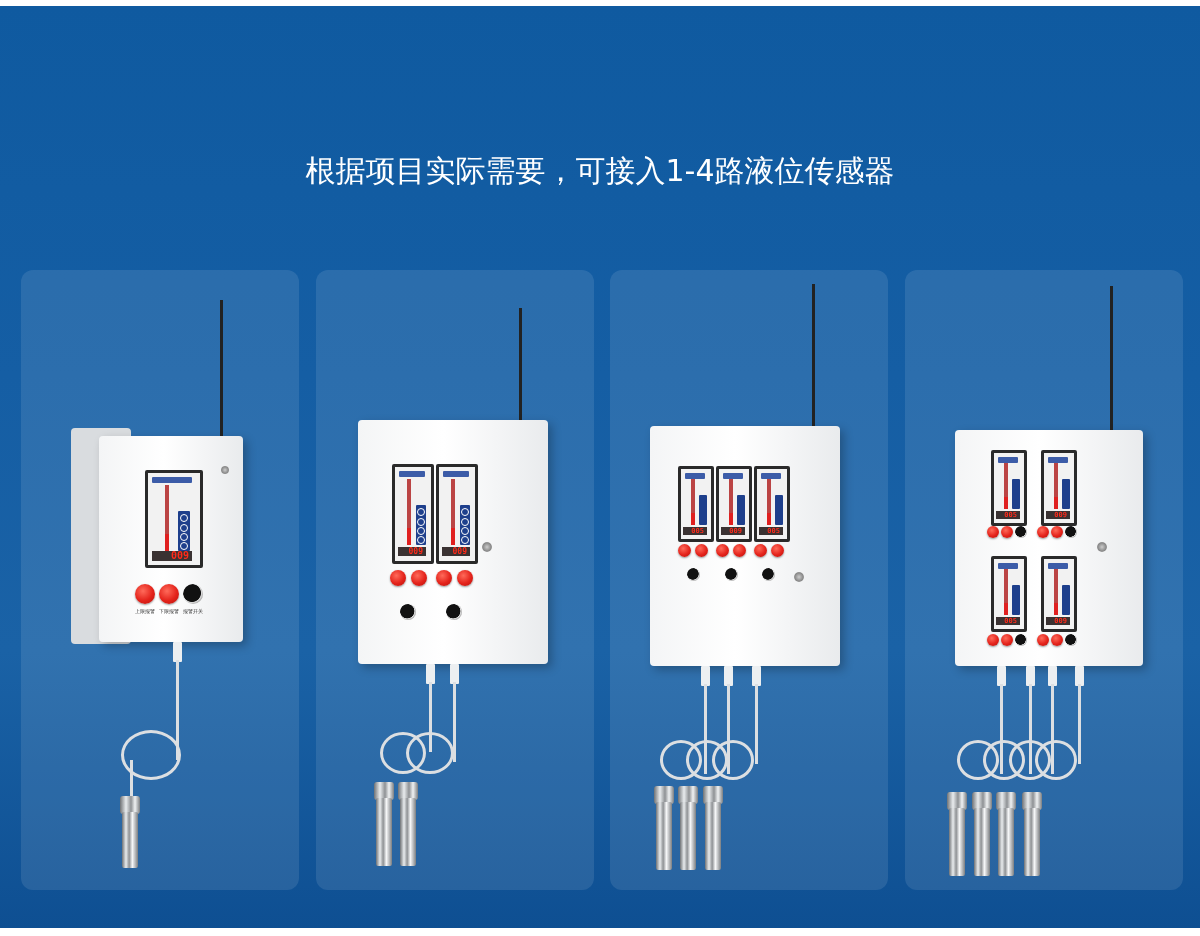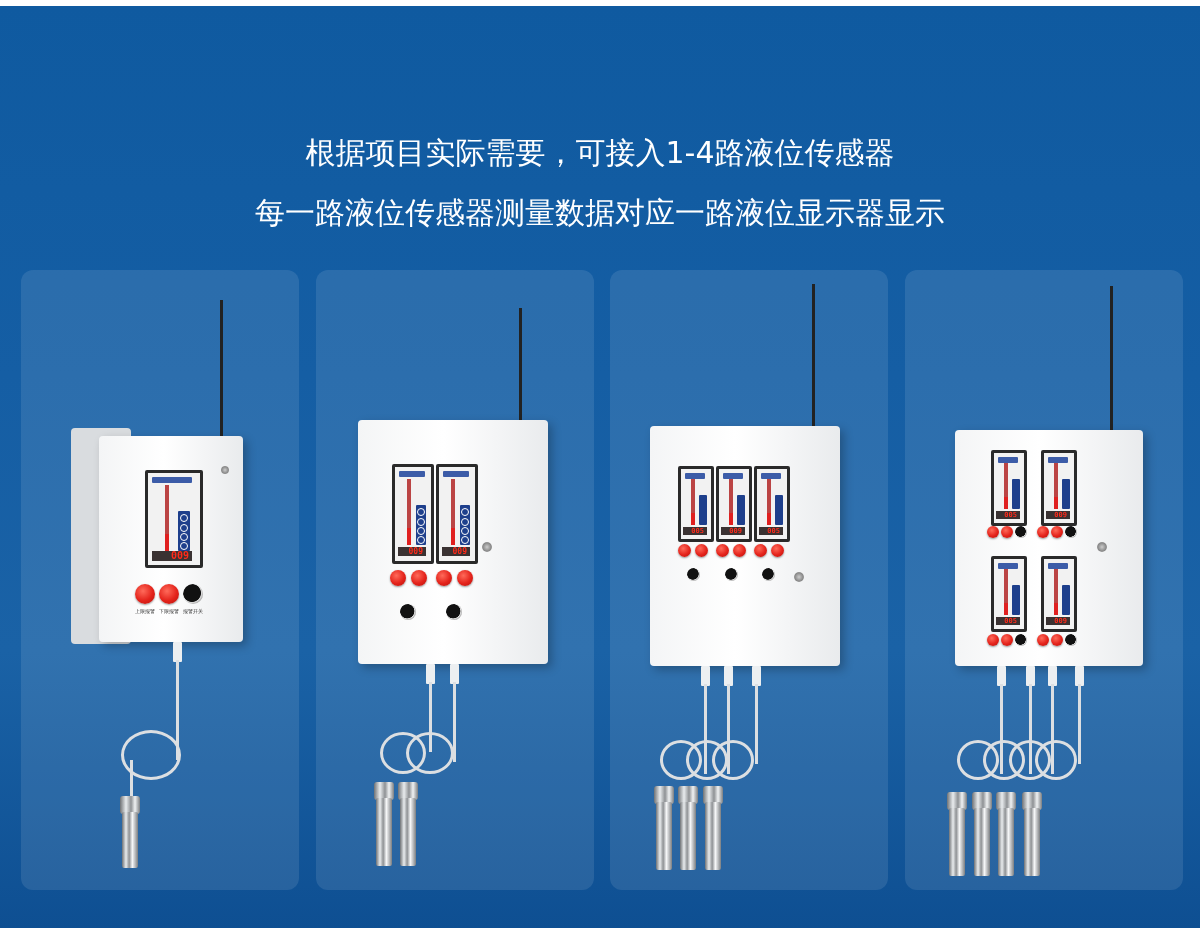--- a/index.html
+++ b/index.html
@@ -1,21 +1,21 @@
 <!DOCTYPE html>
 <html><head>
 <meta charset="utf-8">
 <style>
   html,body{margin:0;padding:0;}
   body{width:1200px;height:936px;background:#ffffff;overflow:hidden;position:relative;font-family:"DejaVu Sans","Liberation Sans",sans-serif;}
   .stage{position:absolute;left:0;top:6px;width:1200px;height:922px;
     background:linear-gradient(180deg,#0f5aa0 0%,#155ea4 40%,#1a62a6 70%,#0e4f92 100%);overflow:hidden;}
   .title{position:absolute;left:0;right:0;top:38px;text-align:center;color:#fff;font-weight:bold;font-size:66px;letter-spacing:4px;line-height:80px;}
   .sub{position:absolute;left:0;right:0;text-align:center;color:#fff;font-size:30px;line-height:38px;}
-  .sub1{top:128px;} .sub2{top:188px;}
+  .sub1{top:146px;} .sub2{top:188px;}
   .panel{position:absolute;top:264px;width:278px;height:620px;border-radius:12px;background:rgba(255,255,255,0.10);}
   .p1{left:21px;} .p2{left:316px;} .p3{left:610px;} .p4{left:905px;}
   .antenna{position:absolute;width:3px;background:#222;}
   .box{position:absolute;background:linear-gradient(90deg,#f4f5f6 0%,#ffffff 45%,#e9ebed 100%);border-radius:4px;box-shadow:4px 4px 10px rgba(0,0,0,0.25);}
   .boxside{position:absolute;background:#d9dcdf;}
   .display{position:absolute;background:#f2f2f2;border:3px solid #2a2a2a;border-radius:2px;}
   .disp-head{position:absolute;left:4px;top:4px;width:40px;height:6px;background:#3c5ca8;border-radius:1px;}
   .bar{position:absolute;width:4px;background:#b44;}
   .barfill{position:absolute;left:0;bottom:0;width:100%;background:#e02020;}
   .keys{position:absolute;background:#1e3f8c;border-radius:1px;}
@@ -32,21 +32,20 @@
     background:linear-gradient(90deg,#6f7275 0%,#e9ecee 30%,#8e9194 55%,#f0f2f3 75%,#7b7e81 100%);}
   .gland{position:absolute;width:9px;height:20px;background:#eceff1;border-radius:1px;}
   .lock{position:absolute;border-radius:50%;background:radial-gradient(circle,#ccc 0%,#888 60%,#ddd 100%);}
 </style>
 </head>
 <body>
 
 <div class="stage">
 
   <div class="sub sub1">根据项目实际需要，可接入1-4路液位传感器</div>
-  <div class="sub sub2">每一路液位传感器测量数据对应一路液位显示器显示</div>
 
   <div class="panel p1">
     <div class="antenna" style="left:199px;top:30px;height:140px;"></div>
     <div class="boxside" style="left:50px;top:158px;width:60px;height:216px;border-radius:4px;"></div>
     <div class="box" style="left:78px;top:166px;width:144px;height:206px;">
       <div class="display" style="left:46px;top:34px;width:52px;height:92px;">
         <div class="disp-head"></div>
         <div class="bar" style="left:17px;top:12px;height:66px;">
             <div class="barfill" style="height:26%;"></div>
           </div>

